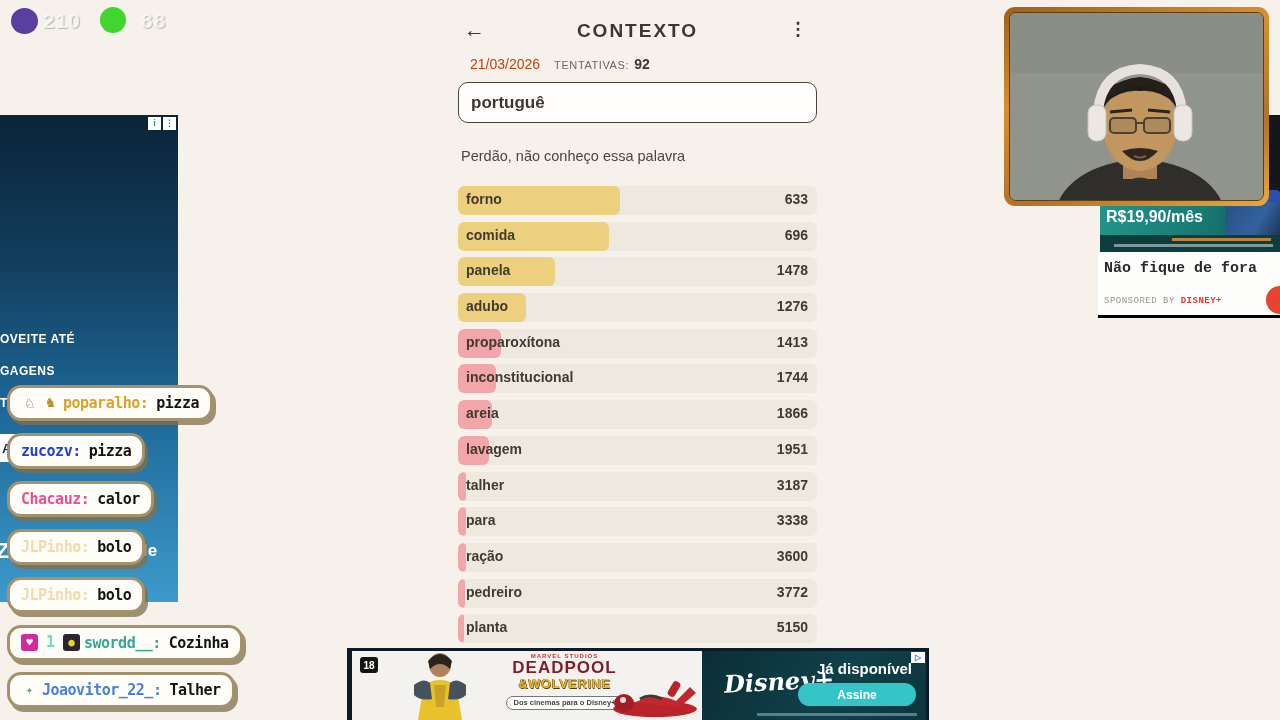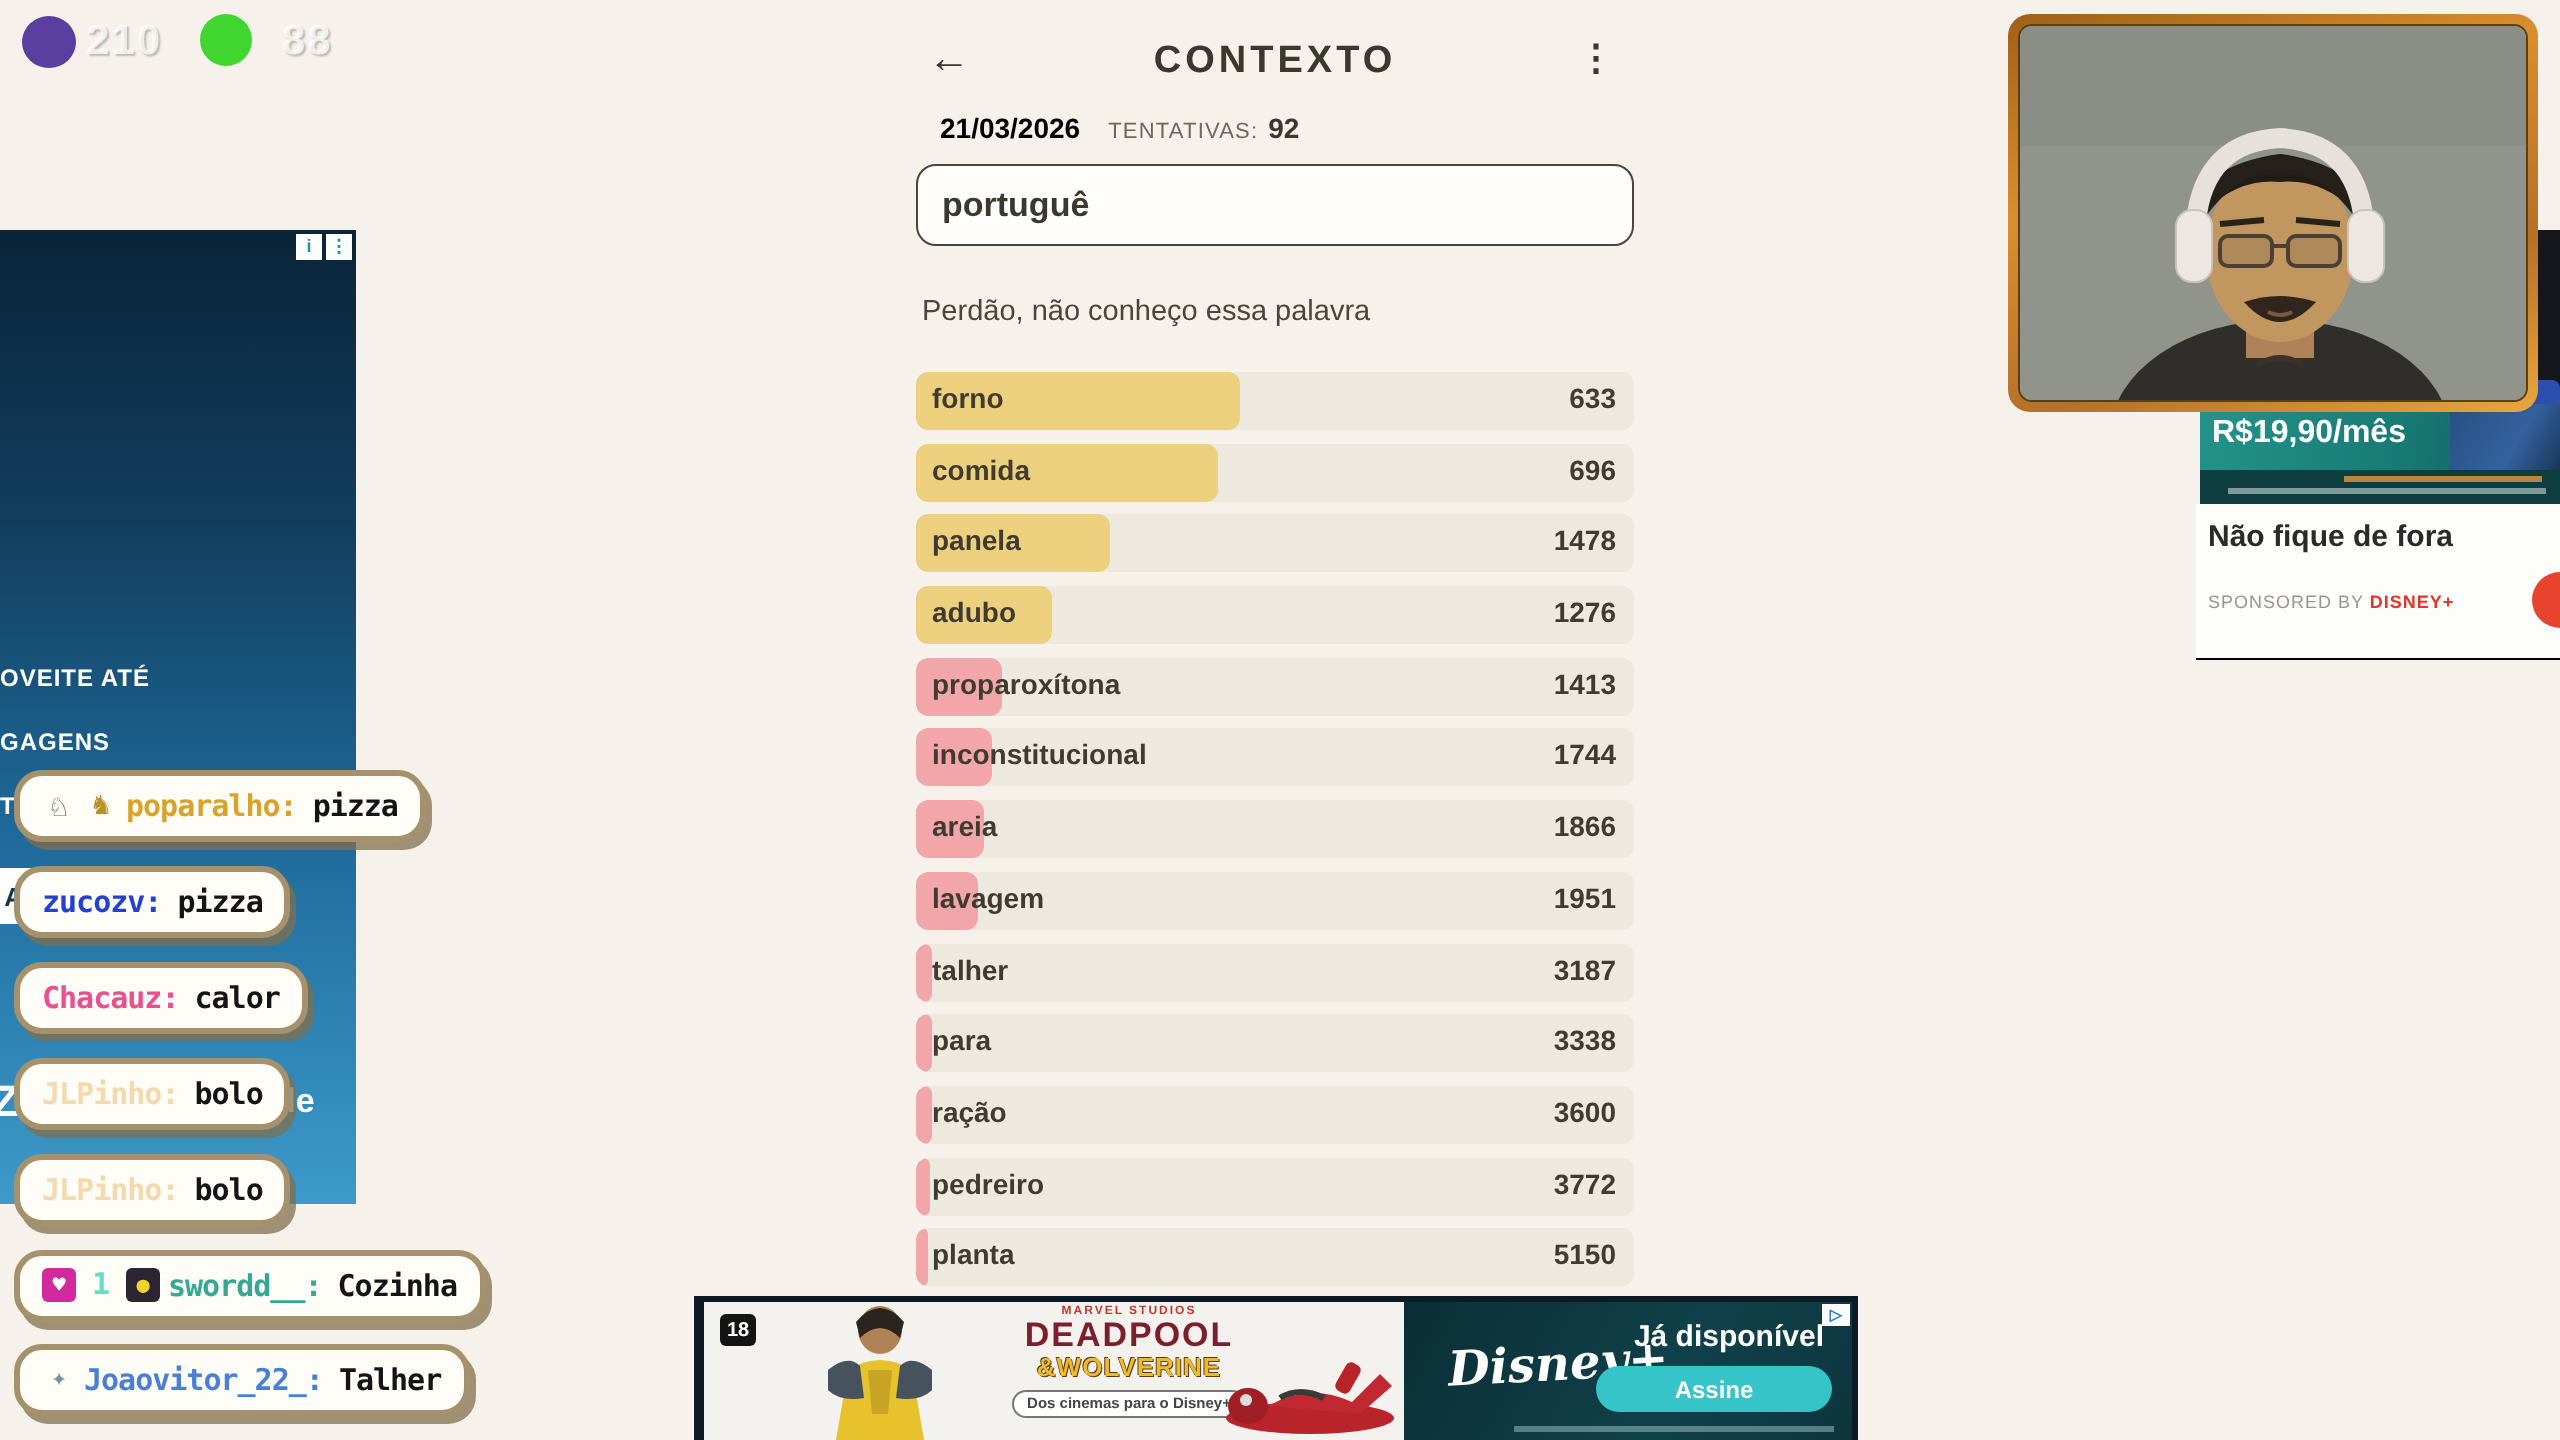--- a/index.html
+++ b/index.html
@@ -54,21 +54,21 @@
   .badge-sprite::before { content:"✦"; color:#6f9a94; font-size:13px; }
 
   
   #game { position:absolute; left:458px; top:0; width:359px; }
   #game-header { position:relative; height:40px; margin-top:16px; }
   #back-btn { position:absolute; left:6px; top:2px; font-size:21px; color:#3b3830; cursor:pointer; }
   #game-title { text-align:center; font-size:19px; font-weight:800; color:#3b3830;
     letter-spacing:2px; padding-top:4px; }
   #menu-btn { position:absolute; right:10px; top:2px; font-size:18px; font-weight:bold; color:#3b3830; cursor:pointer; }
   #meta-row { display:flex; align-items:baseline; padding-left:12px; height:18px; }
-  #game-date { font-size:14px; font-weight:700; color:#000000; }
+  #game-date { font-size:14px; font-weight:400; color:#c2410c; }
   #attempts-label { margin-left:14px; font-size:11px; color:#6d685d; letter-spacing:0.6px; }
   #attempts-value { margin-left:5px; font-size:14px; font-weight:800; color:#3b3830; }
   #word-input { margin:8px 0 0 0; width:359px; height:41px; border:1.5px solid #494539;
     border-radius:10px; background:#fffefc; font-size:17px; font-weight:600; color:#3b3830;
     padding:0 12px; font-family:"Liberation Sans", sans-serif; outline:none; caret-color:#3b3830; }
   #game-message { margin-top:25px; padding-left:3px; font-size:14.5px; color:#4a463c; }
   #guess-list { margin-top:22px; }
   .guess-row { position:relative; height:29px; margin-bottom:6.7px; background:#ede9df;
     border-radius:6px; overflow:hidden; }
   .guess-bar { position:absolute; left:0; top:0; bottom:0; border-radius:6px; }
@@ -90,22 +90,22 @@
 
   
   #right-ad-thumb { position:absolute; left:1100px; top:202px; width:180px; height:50px;
     background:linear-gradient(100deg,#23948a 0%,#187a74 55%,#11565a 100%); z-index:3; overflow:hidden; }
   #right-ad-price { position:absolute; left:6px; top:6px; color:#fff; font-weight:800; font-size:16px; }
   #thumb-figure { position:absolute; right:0; top:0; width:55px; height:34px;
     background:linear-gradient(120deg,#274b86 0%,#3a62a8 60%,#1c3058 100%); opacity:0.85; }
   #thumb-legal { position:absolute; left:0; bottom:0; width:100%; height:17px; background:#0d3d3f; }
   #thumb-legal .l1 { position:absolute; left:40%; top:3px; width:55%; height:3px; background:rgba(232,150,60,0.8); }
   #thumb-legal .l2 { position:absolute; left:8%; top:9px; width:88%; height:3px; background:rgba(220,230,228,0.55); }
-  #right-ad-card { position:absolute; left:1098px; top:252px; width:182px; height:78px;
-    background:#fdfdfc; border-bottom:1px solid #000000; z-index:3; }
+  #right-ad-card { position:absolute; left:1098px; top:252px; width:182px; height:66px;
+    background:#fdfdfc; border-bottom:3px solid #000000; z-index:3;font-family:Liberation Mono, monospace; }
   #right-ad-headline { position:absolute; left:6px; top:8px; font-size:15px; font-weight:800; color:#2a2a2a; }
   #sponsored-row { position:absolute; left:6px; top:44px; font-size:9px; letter-spacing:0.5px; }
   #sponsored-label { color:#9a958e; }
   #sponsored-brand { color:#e0362c; font-weight:bold; }
   #ad-fab { position:absolute; left:1266px; top:286px; width:28px; height:28px;
     border-radius:50%; background:#e8432e; z-index:4; }
 
   
   #banner { position:absolute; left:347px; top:648px; width:582px; height:72px;
     border-left:5px solid #0d1b26; border-top:3px solid #0d1b26; border-right:3px solid #0d1b26;

